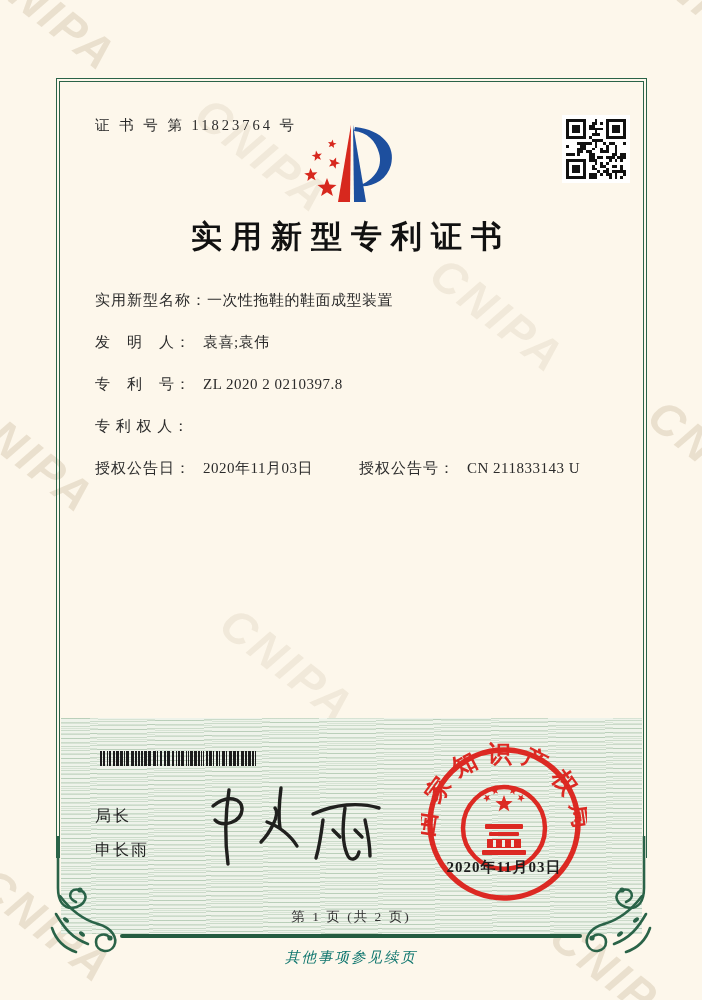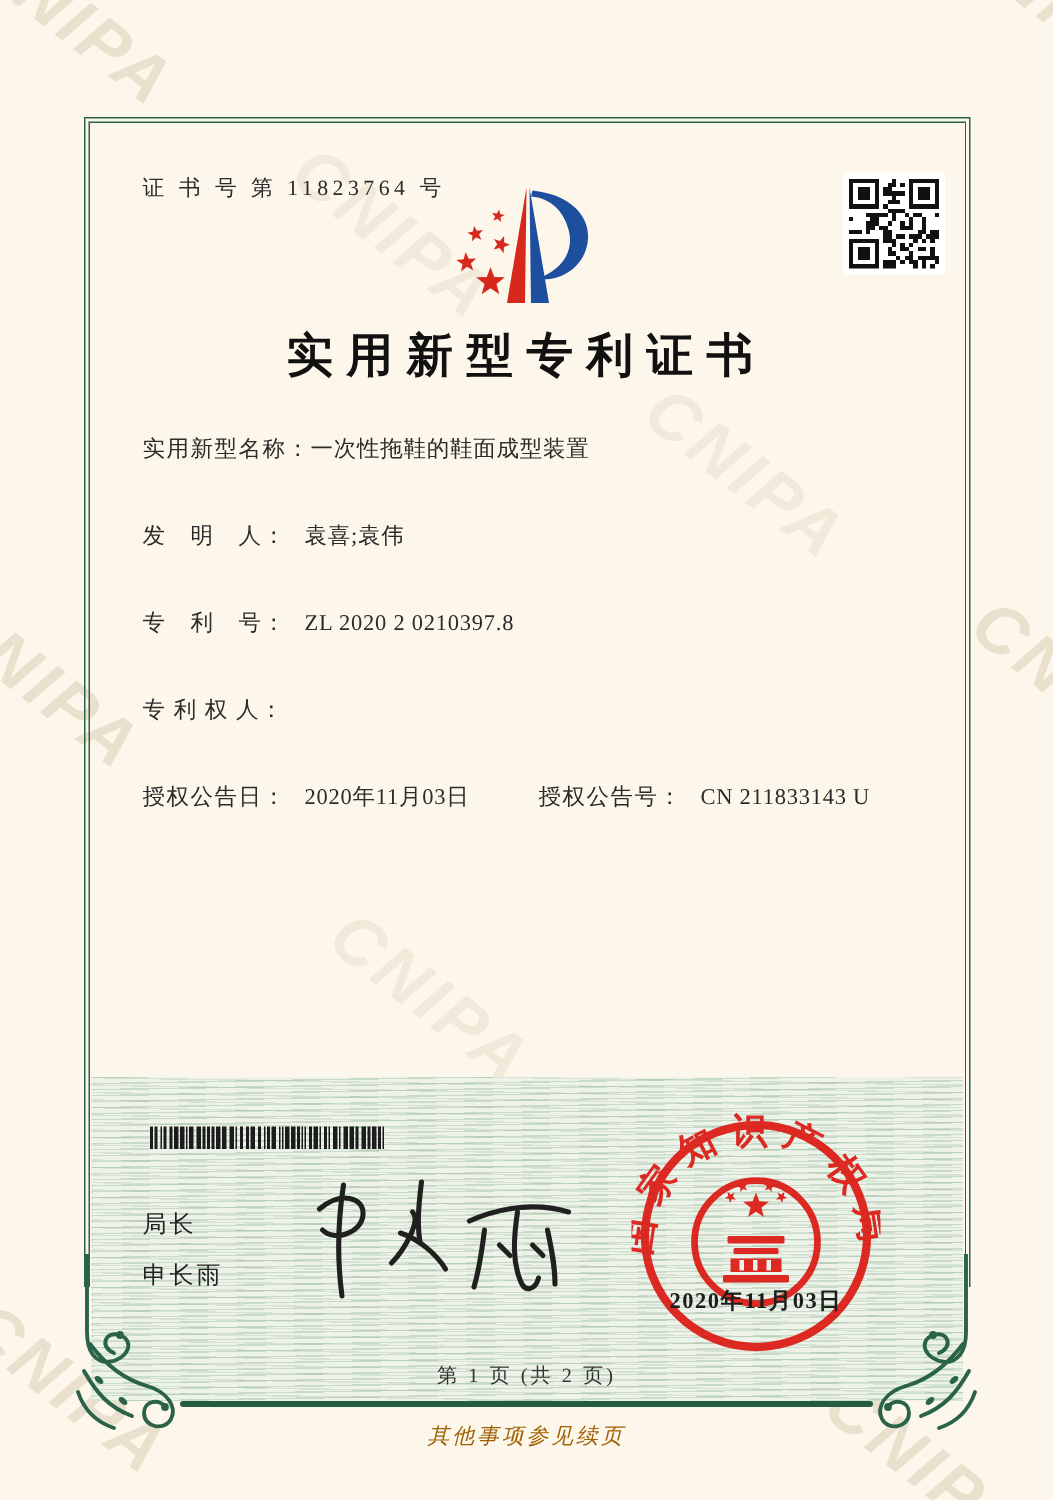--- a/index.html
+++ b/index.html
@@ -37,21 +37,21 @@
   .bottom-line { position:absolute; left:120px; top:934px; width:462px; height:4px; background:#245c40; border-radius:2px; }
 
   .cert-no { position:absolute; left:95px; top:116px; font-size:14.5px; letter-spacing:3px; }
   .qr-box { position:absolute; left:562px; top:115px; width:68px; height:68px; background:#fff; padding:4px; }
 
   .title {
     position:absolute; left:0; top:216px; width:702px; text-align:center;
     font-size:31px; font-weight:bold; letter-spacing:9px; color:#111;
   }
 
-  .fields { position:absolute; left:95px; top:293px; width:515px; display:flex; flex-direction:column; gap:43px; }
+  .fields { position:absolute; left:95px; top:293px; width:515px; display:flex; flex-direction:column; gap:27px; }
   .field-row { display:flex; font-size:15px; height:15px; line-height:15px; white-space:nowrap; }
   .field-label { letter-spacing:1px; min-width:108px; }
   .field-value { letter-spacing:0.5px; }
   .grant-pair2 { margin-left:46px; }
 
   .paras { position:absolute; left:95px; top:578px; width:516px; font-size:14.5px; line-height:23px;
            font-style:italic; letter-spacing:0.4px; text-align:justify; }
   .paras p { text-indent:2em; }
 
   .barcode { position:absolute; left:100px; top:751px; width:181px; height:15px; display:flex; align-items:stretch; }
@@ -62,21 +62,21 @@
               font-family:"Liberation Sans","DejaVu Sans",sans-serif; color:#222; }
   .director div { margin-bottom:13px; }
   .signature { position:absolute; left:195px; top:776px; }
 
   .seal { position:absolute; left:421px; top:740px; width:166px; height:168px; }
   .seal-date { position:absolute; left:423px; top:858px; width:162px; text-align:center;
                font-size:15px; letter-spacing:1px; color:#1d1d1d; font-weight:bold; }
 
   .page-info { position:absolute; left:0; top:908px; width:702px; text-align:center; font-size:13.5px; letter-spacing:2px; color:#333; }
   .cont-note { position:absolute; left:0; top:948px; width:702px; text-align:center; font-size:14.5px;
-               font-style:italic; letter-spacing:2px; color:#a16207; }
+               font-style:italic; letter-spacing:2px; color:#0f766e; }
 
   .flourish { position:absolute; width:92px; height:120px; }
   .flourish.left  { left:42px;  top:836px; }
   .flourish.right { left:568px; top:836px; transform:scaleX(-1); }
 </style>
 </head>
 <body>
 
 <div class="wm" style="left:-28px; top:-14px;">CNIPA</div>
 <div class="wm" style="left:626px; top:-26px;">CNIPA</div>

